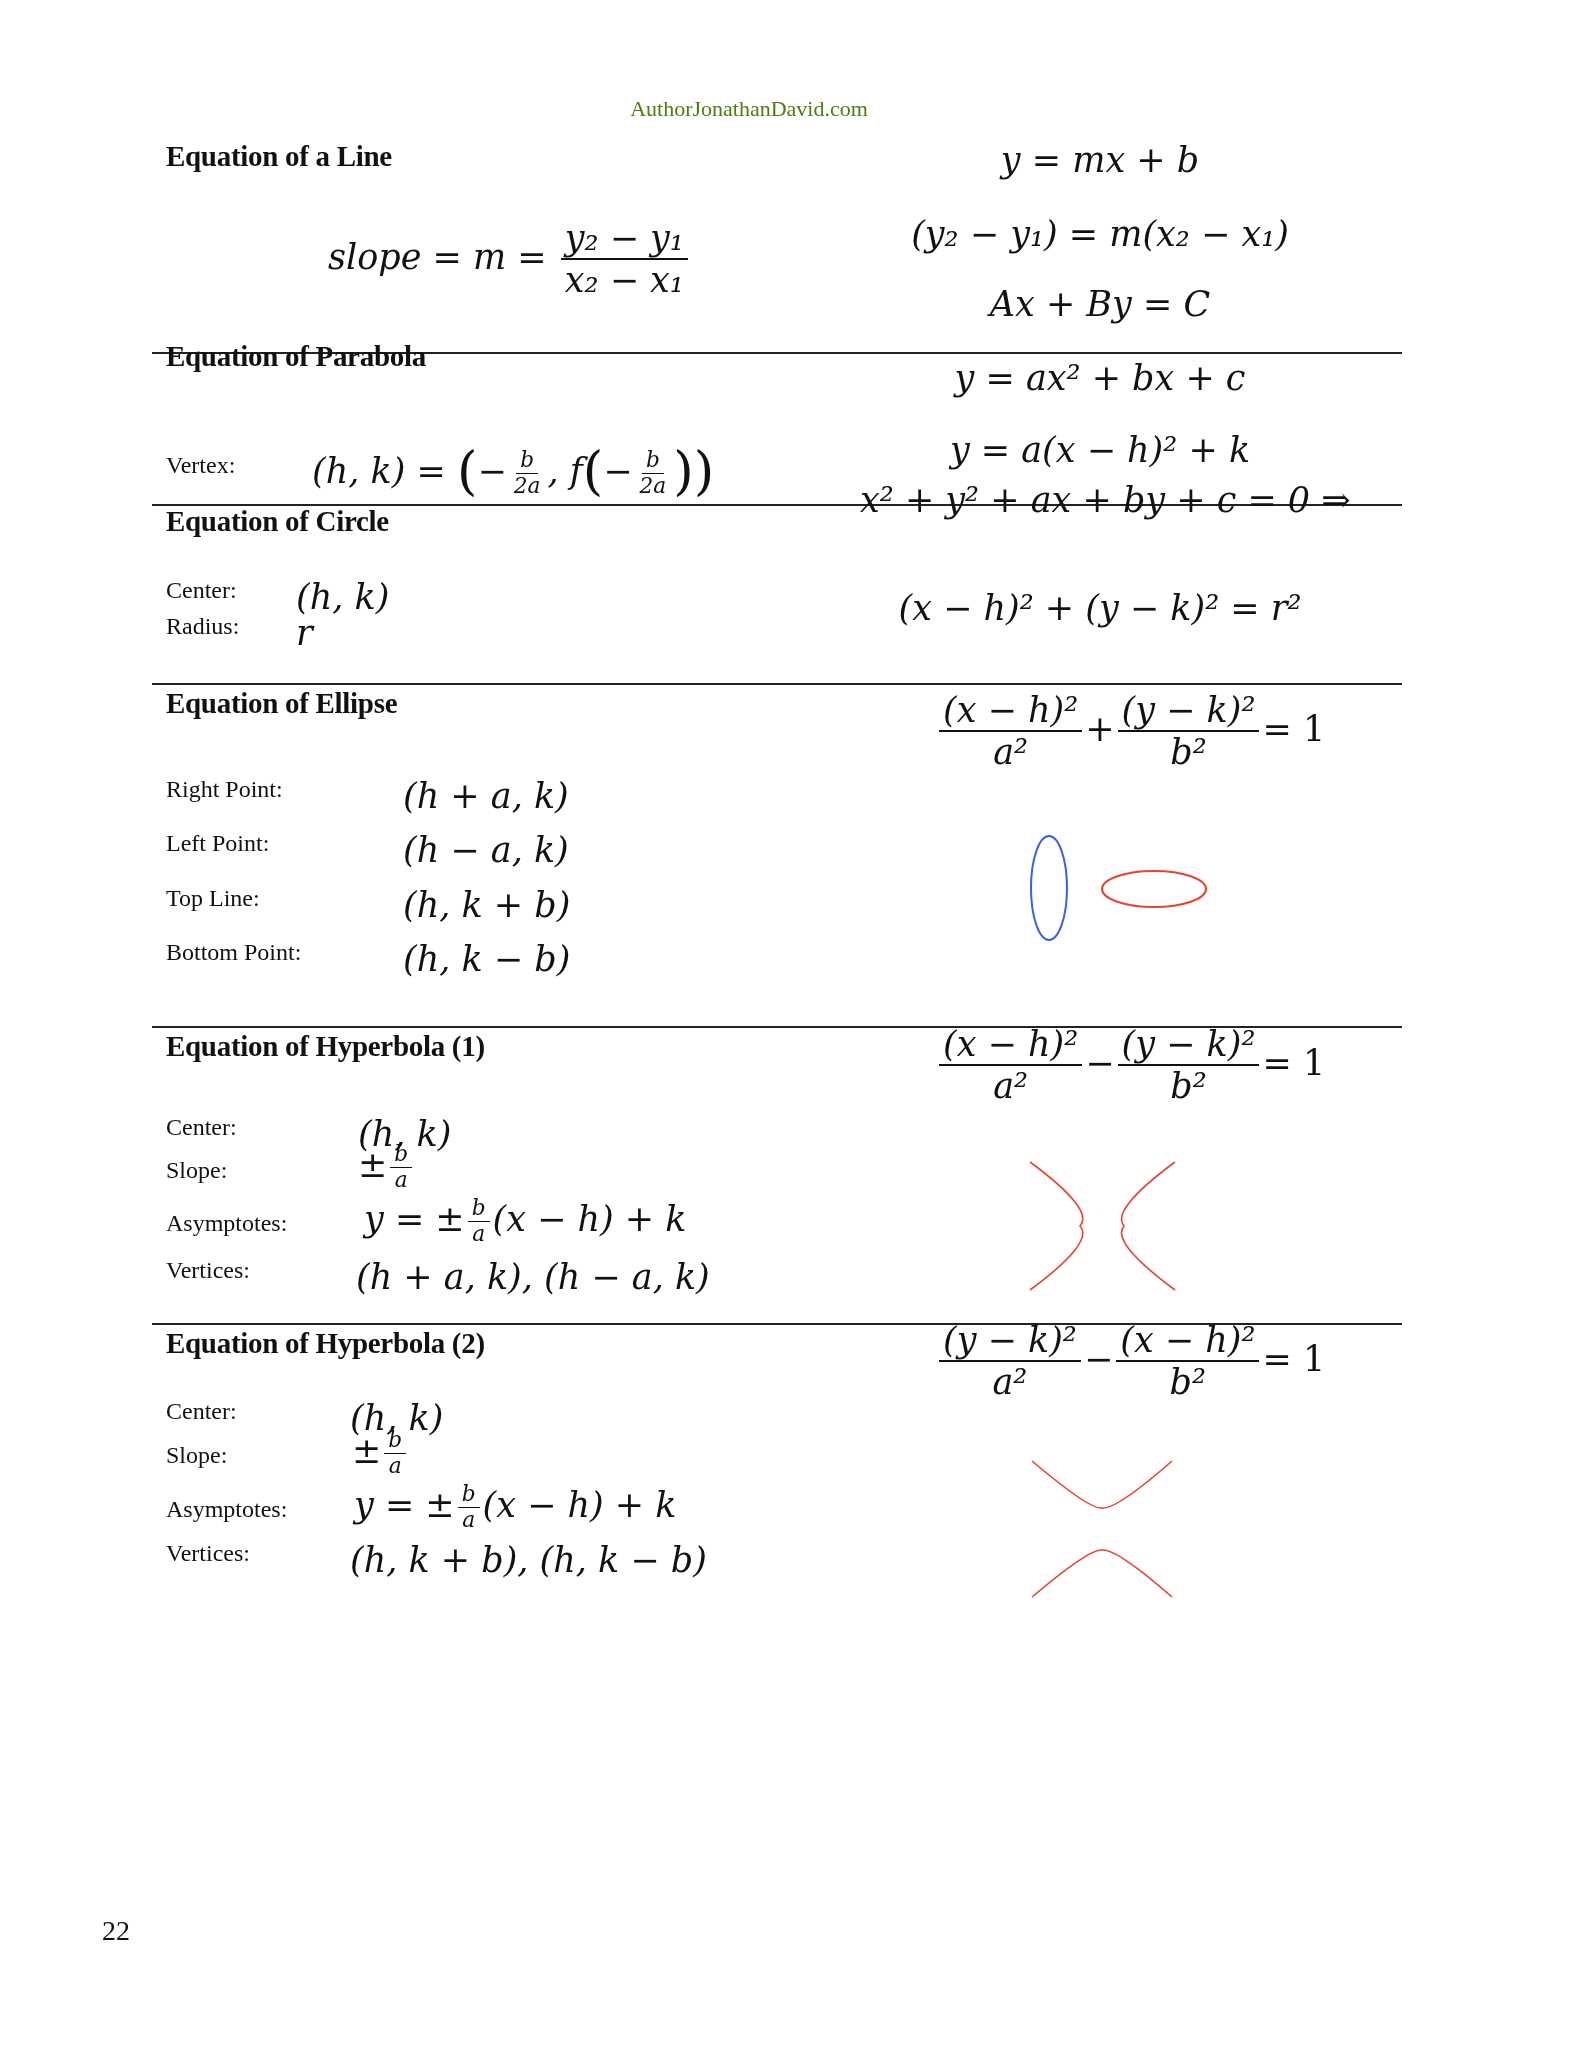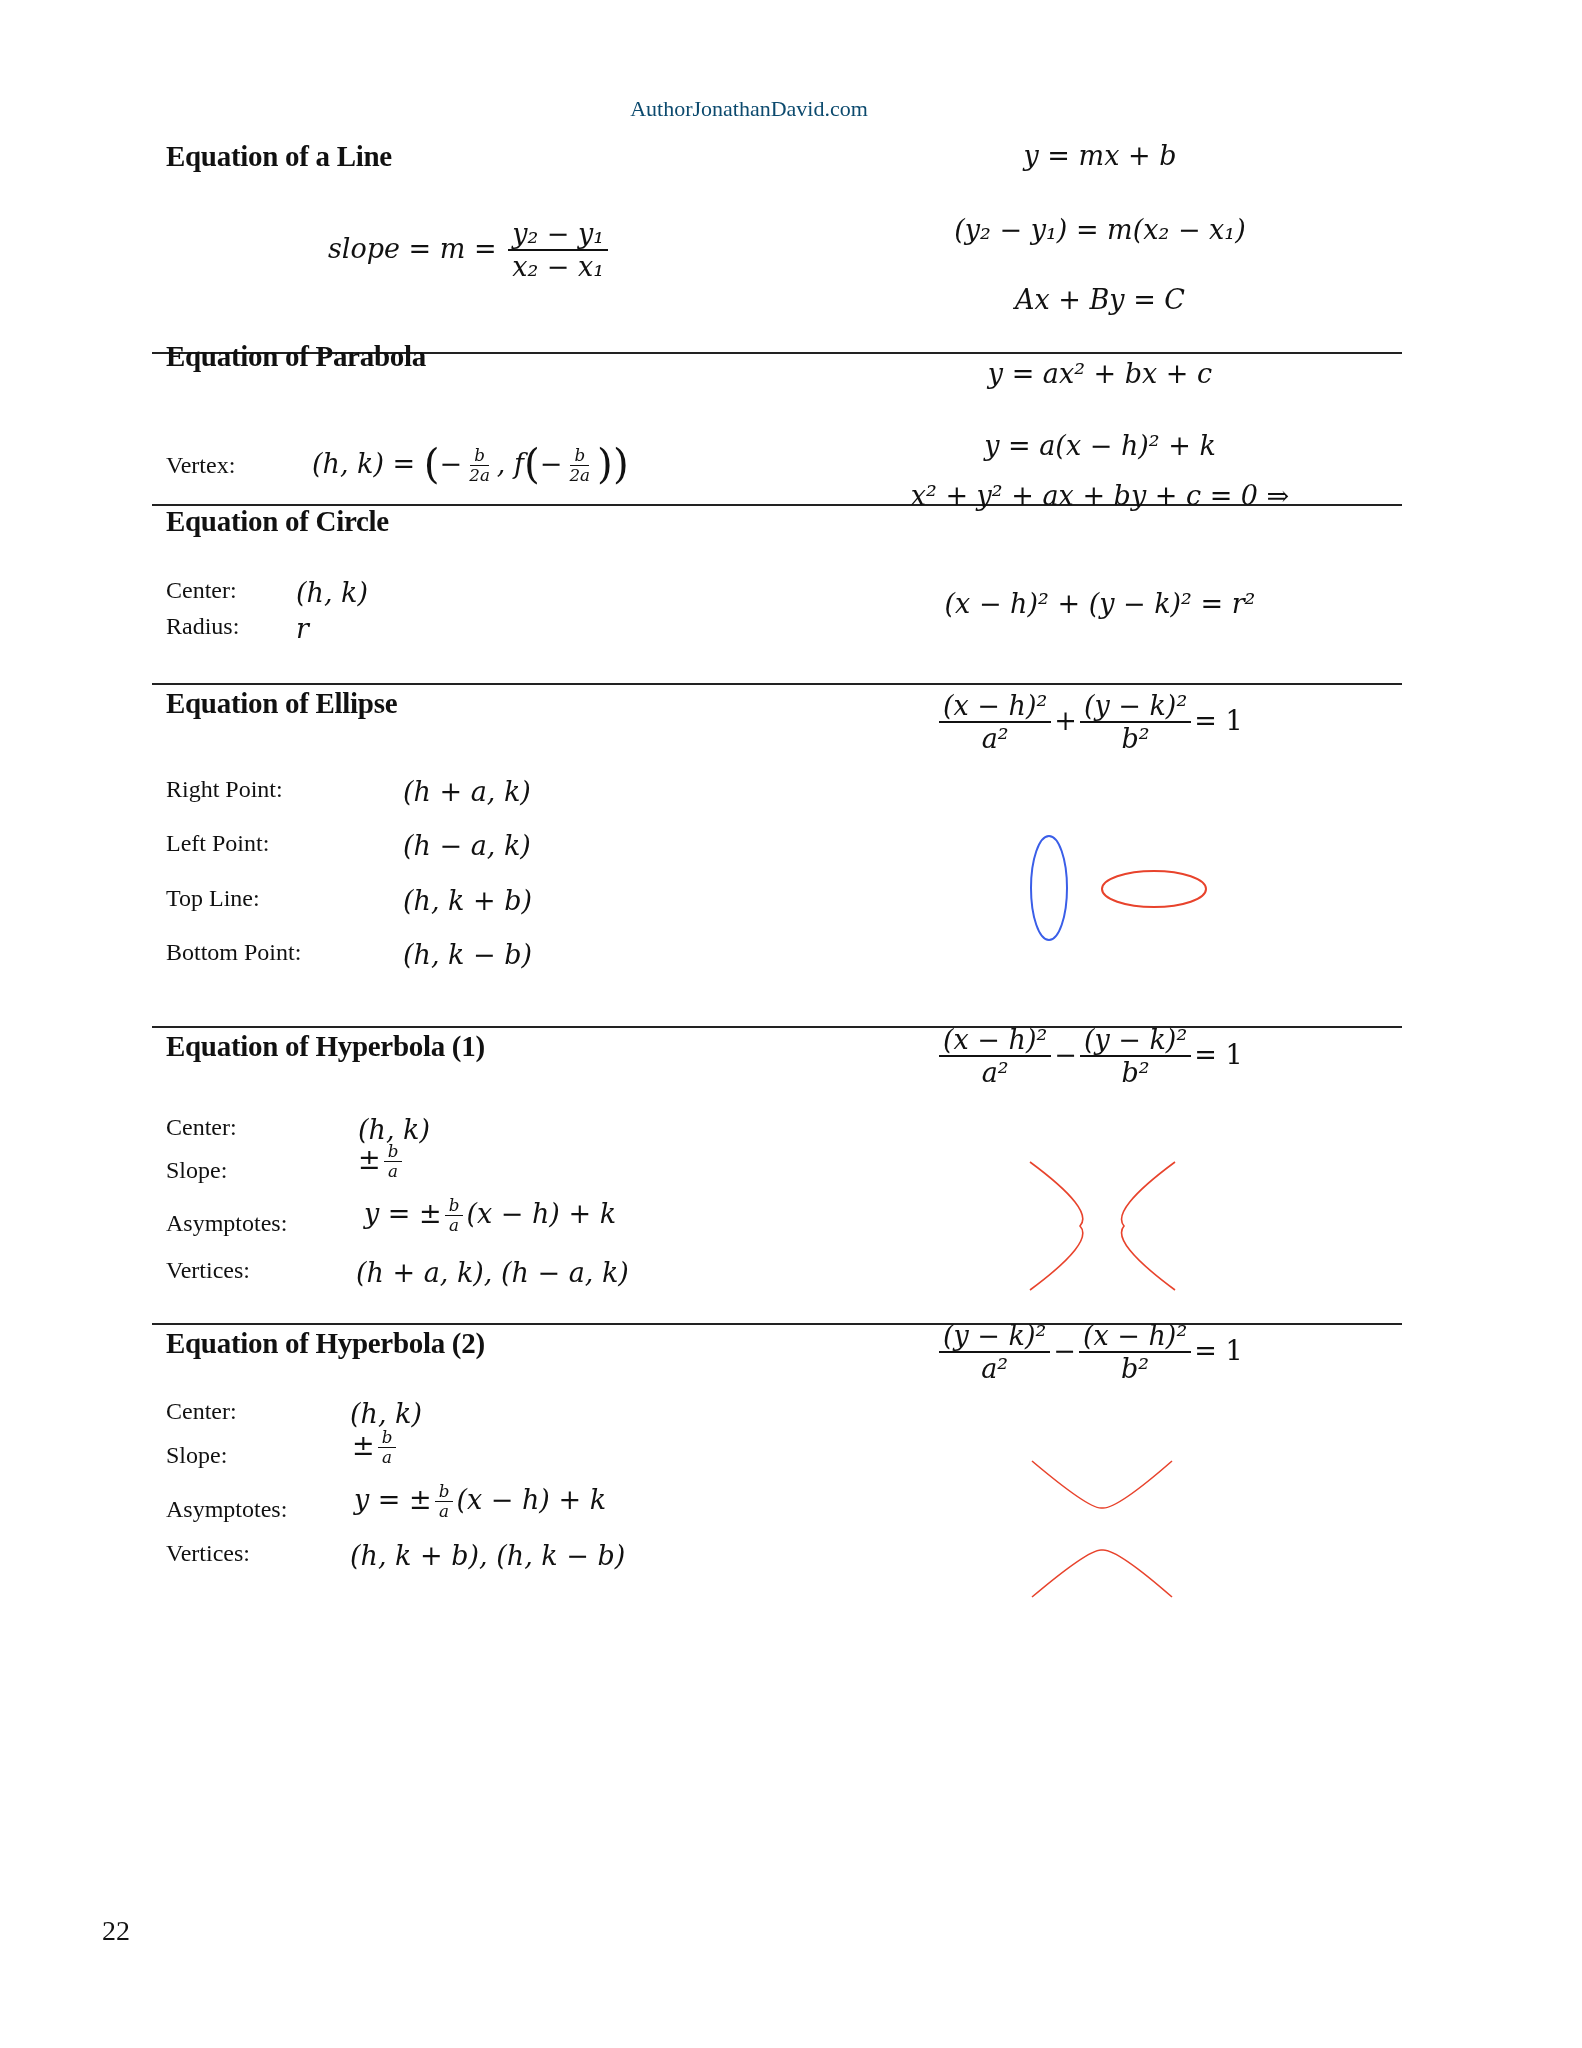--- a/index.html
+++ b/index.html
@@ -1,22 +1,22 @@
 <!DOCTYPE html>
 <html><head>
 <meta charset="utf-8">
 <style>
   html, body { margin: 0; padding: 0; background: #ffffff; }
   body { width: 1582px; height: 2048px; position: relative; overflow: hidden;
          font-family: "Liberation Serif", "DejaVu Serif", serif; color: #111; }
   .abs { position: absolute; white-space: nowrap; }
-  .watermark { font-family: "Liberation Serif", serif; font-size: 22px; color: #0c4a6e; left: 0; width: 1498px; text-align: center; top: 96px; }
+  .watermark { font-family: "Liberation Serif", serif; font-size: 22px; color: #4d7c0f; left: 0; width: 1498px; text-align: center; top: 96px; }
   .h { font-weight: bold; font-size: 29px; left: 166px; letter-spacing: -0.3px; text-align: right; }
   .lbl { font-size: 24px; left: 166px; }
-  .m { font-family: "DejaVu Serif", "Liberation Serif", serif; font-style: italic; font-size: 27px; }
+  .m { font-family: "DejaVu Serif", "Liberation Serif", serif; font-style: italic; font-size: 35px; }
   .rc { left: 860px; width: 480px; text-align: center; }
   .divider { position: absolute; left: 152px; width: 1250px; height: 2px; background: #222; }
   .frac { display: inline-flex; flex-direction: column; align-items: center; vertical-align: middle; margin: 0 3px; }
   .frac > span { display: block; padding: 0 4px; line-height: 1.15; text-align: center; }
   .frac > .num { border-bottom: 2px solid #111; }
   .frac.small { font-size: 62%; }
   .frac.small > .num { border-bottom-width: 1.5px; }
   .big { font-size: 150%; font-style: normal; vertical-align: -0.12em; font-weight: 200; }
   .pm { font-style: normal; }
   .pageno { font-size: 28px; left: 102px; top: 1915px; }

